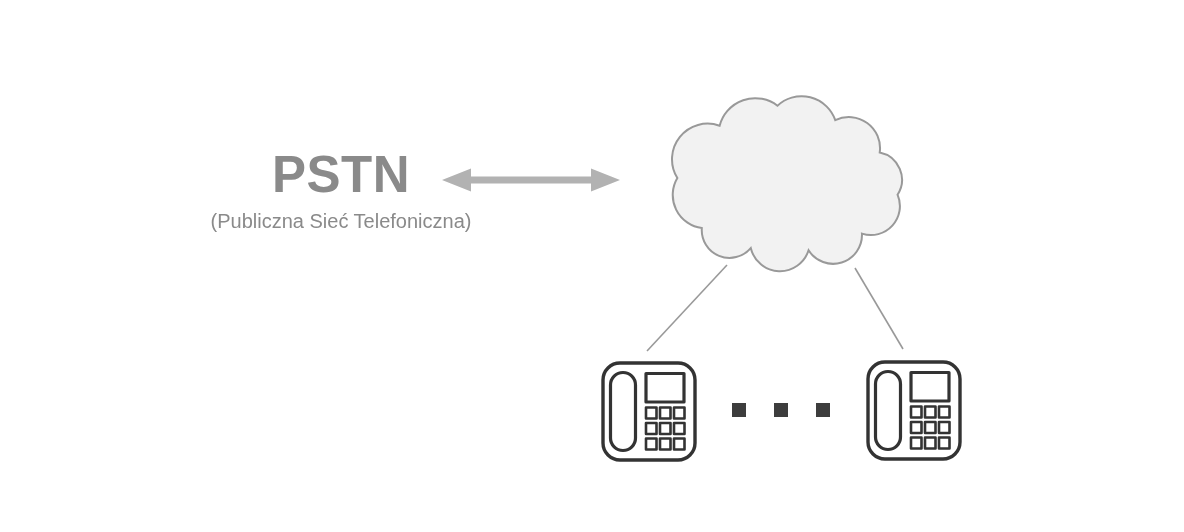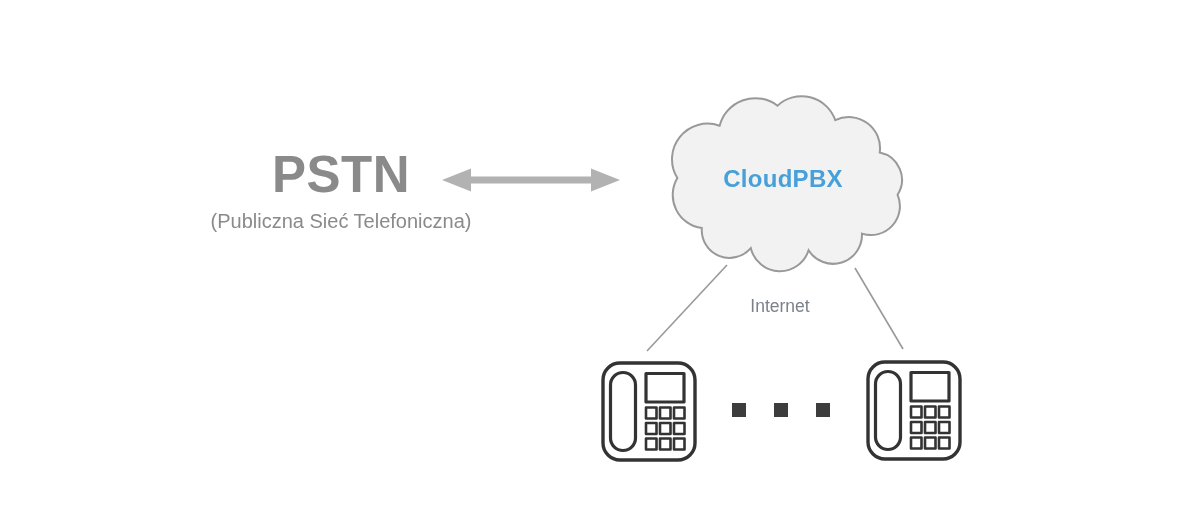--- a/index.html
+++ b/index.html
@@ -103,31 +103,29 @@
       A32,32 0 0 1 172,33
       A28,28 0 0 1 212,62
       A25,25 0 0 1 228,100
       A26,26 0 0 1 196,135
       A26,26 0 0 1 148,150
       A27,27 0 0 1 96,148
       A25,25 0 0 1 52,130
       A30,30 0 0 1 30,85 Z"></path>
   </svg>
 
-  <div class="cloud-label">CloudPBX</div>
 
   <svg class="line-left" viewBox="0 0 88 92">
     <line class="conn" x1="83" y1="3" x2="3" y2="89"></line>
   </svg>
 
   <svg class="line-right" viewBox="0 0 56 88">
     <line class="conn" x1="3" y1="3" x2="51" y2="84"></line>
   </svg>
 
-  <div class="internet-label">Internet</div>
 
   <svg class="phone left" viewBox="0 0 96 101">
     <use href="#phone-sym"></use>
   </svg>
 
   <div class="ellipsis">
     <div class="dot d1"></div>
     <div class="dot d2"></div>
     <div class="dot d3"></div>
   </div>

